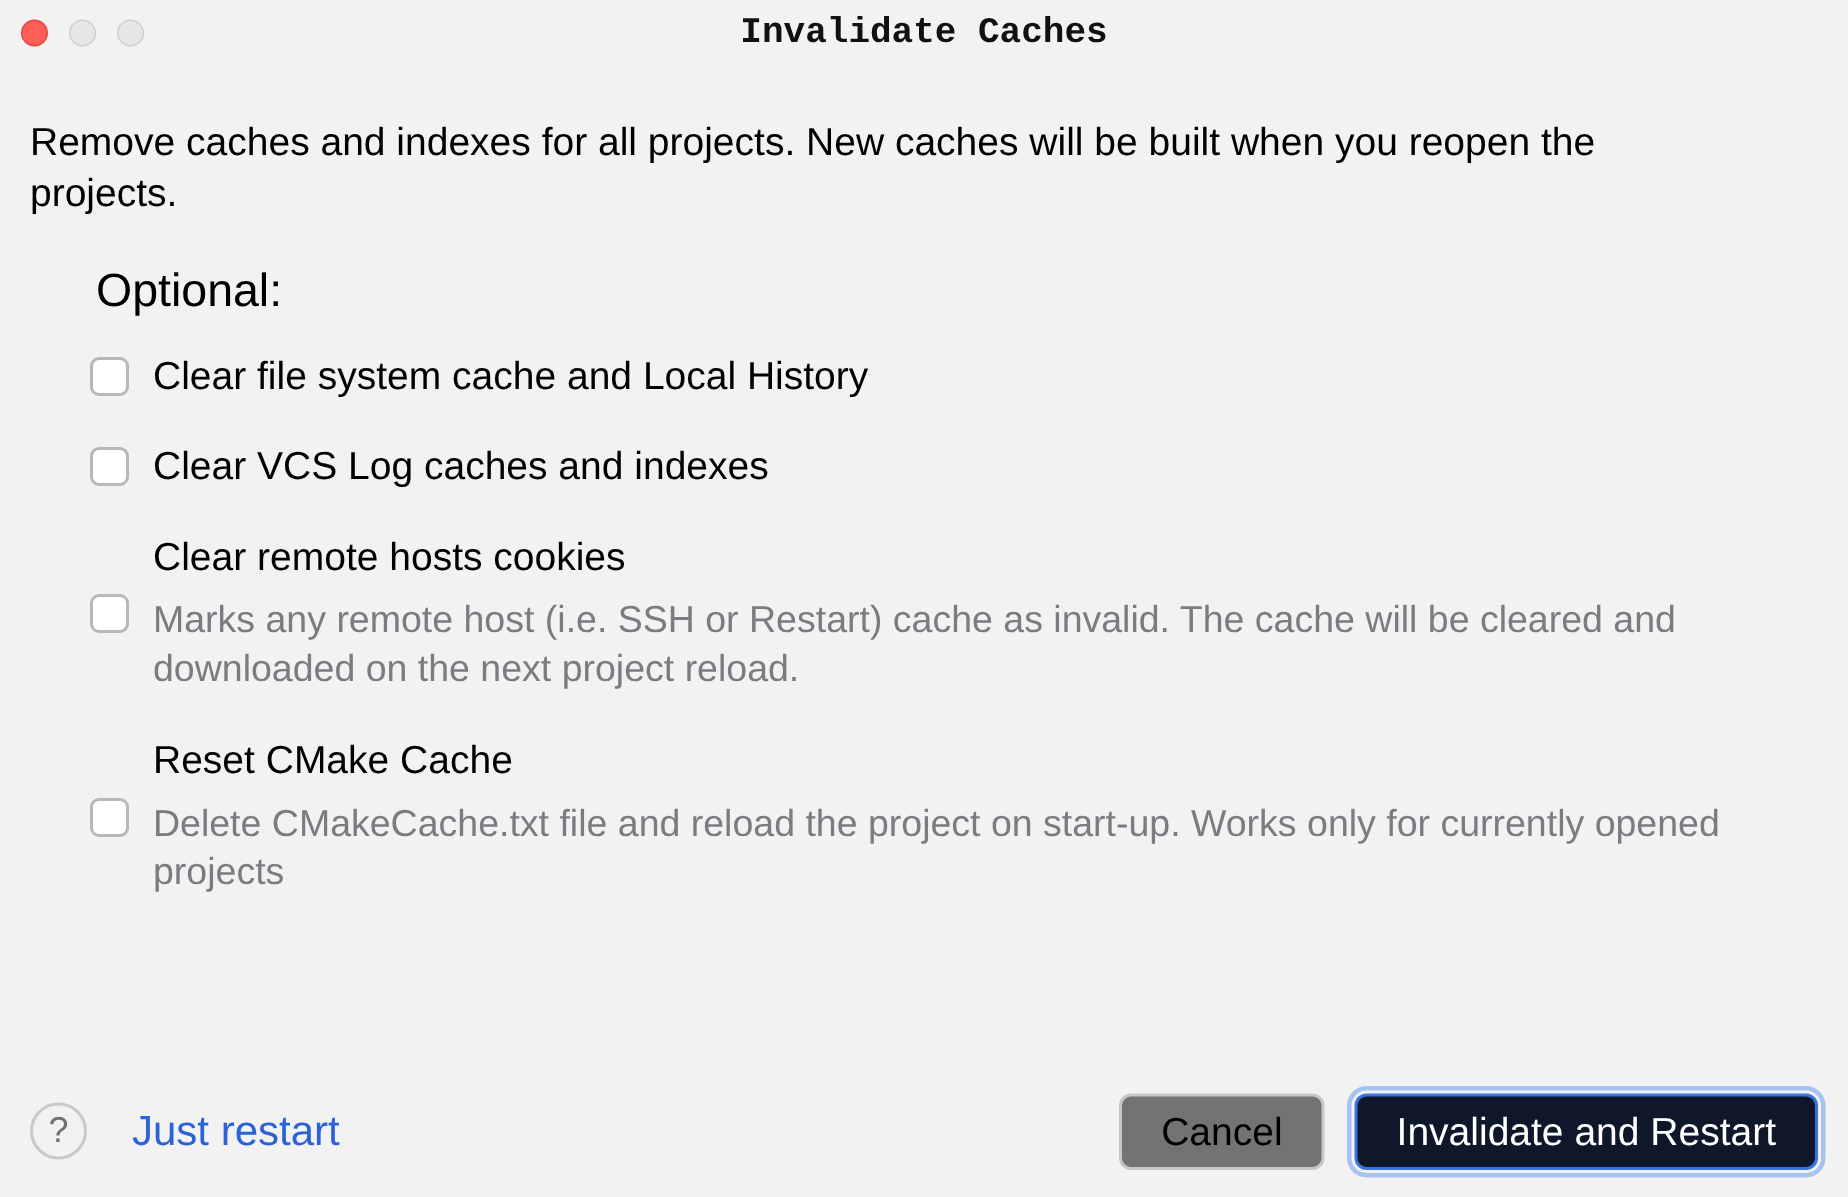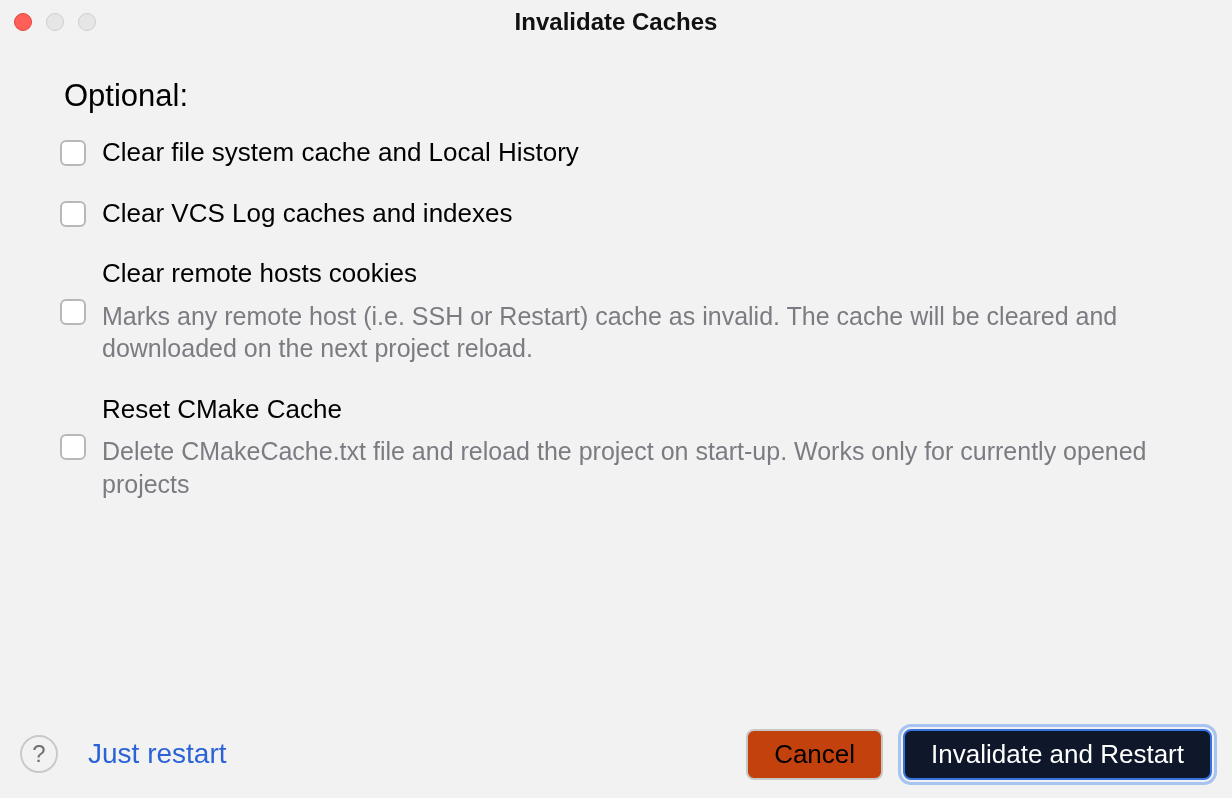--- a/index.html
+++ b/index.html
@@ -35,20 +35,21 @@
   .tl-max  { background: #e6e6e6; border: 1px solid #cfcfcf; }
 
   .title-text {
     position: absolute;
     left: 0; right: 0;
     text-align: center;
     font-size: 24px;
     font-weight: 600;
     color: #111;
     pointer-events: none;
+    font-family: Liberation Mono, monospace;
   }
 
   .content {
     padding: 34px 20px 0 20px;
   }
 
   .desc {
     font-size: 26px;
     line-height: 1.3;
     color: #000;
@@ -132,21 +133,21 @@
 
   .spacer { flex: 1; }
 
   .btn {
     font-size: 26px;
     padding: 8px 26px;
     border-radius: 8px;
     cursor: pointer;
   }
   .btn-secondary {
-    background: #c2410c;
+    background: #737373;
     color: #000;
     border: 2px solid #c7c7c7;
     margin-right: 20px;
   }
   .btn-primary {
     background: #0f172a;
     color: #fff;
     border: 2px solid #3874e0;
     outline: 3px solid #a7c3ef;
     outline-offset: 2px;
@@ -159,20 +160,21 @@
 <div class="titlebar">
   <div class="traffic-lights">
     <div class="traffic-light tl-close"></div>
     <div class="traffic-light tl-min"></div>
     <div class="traffic-light tl-max"></div>
   </div>
   <div class="title-text">Invalidate Caches</div>
 </div>
 
 <div class="content">
+  <div class="desc">Remove caches and indexes for all projects. New caches will be built when you reopen the projects.</div>
 
   <div class="optional-label">Optional:</div>
 
   <div class="options">
 
     <div class="option">
       <div class="checkbox"></div>
       <div class="option-text">
         <div class="option-label">Clear file system cache and Local History</div>
       </div>

